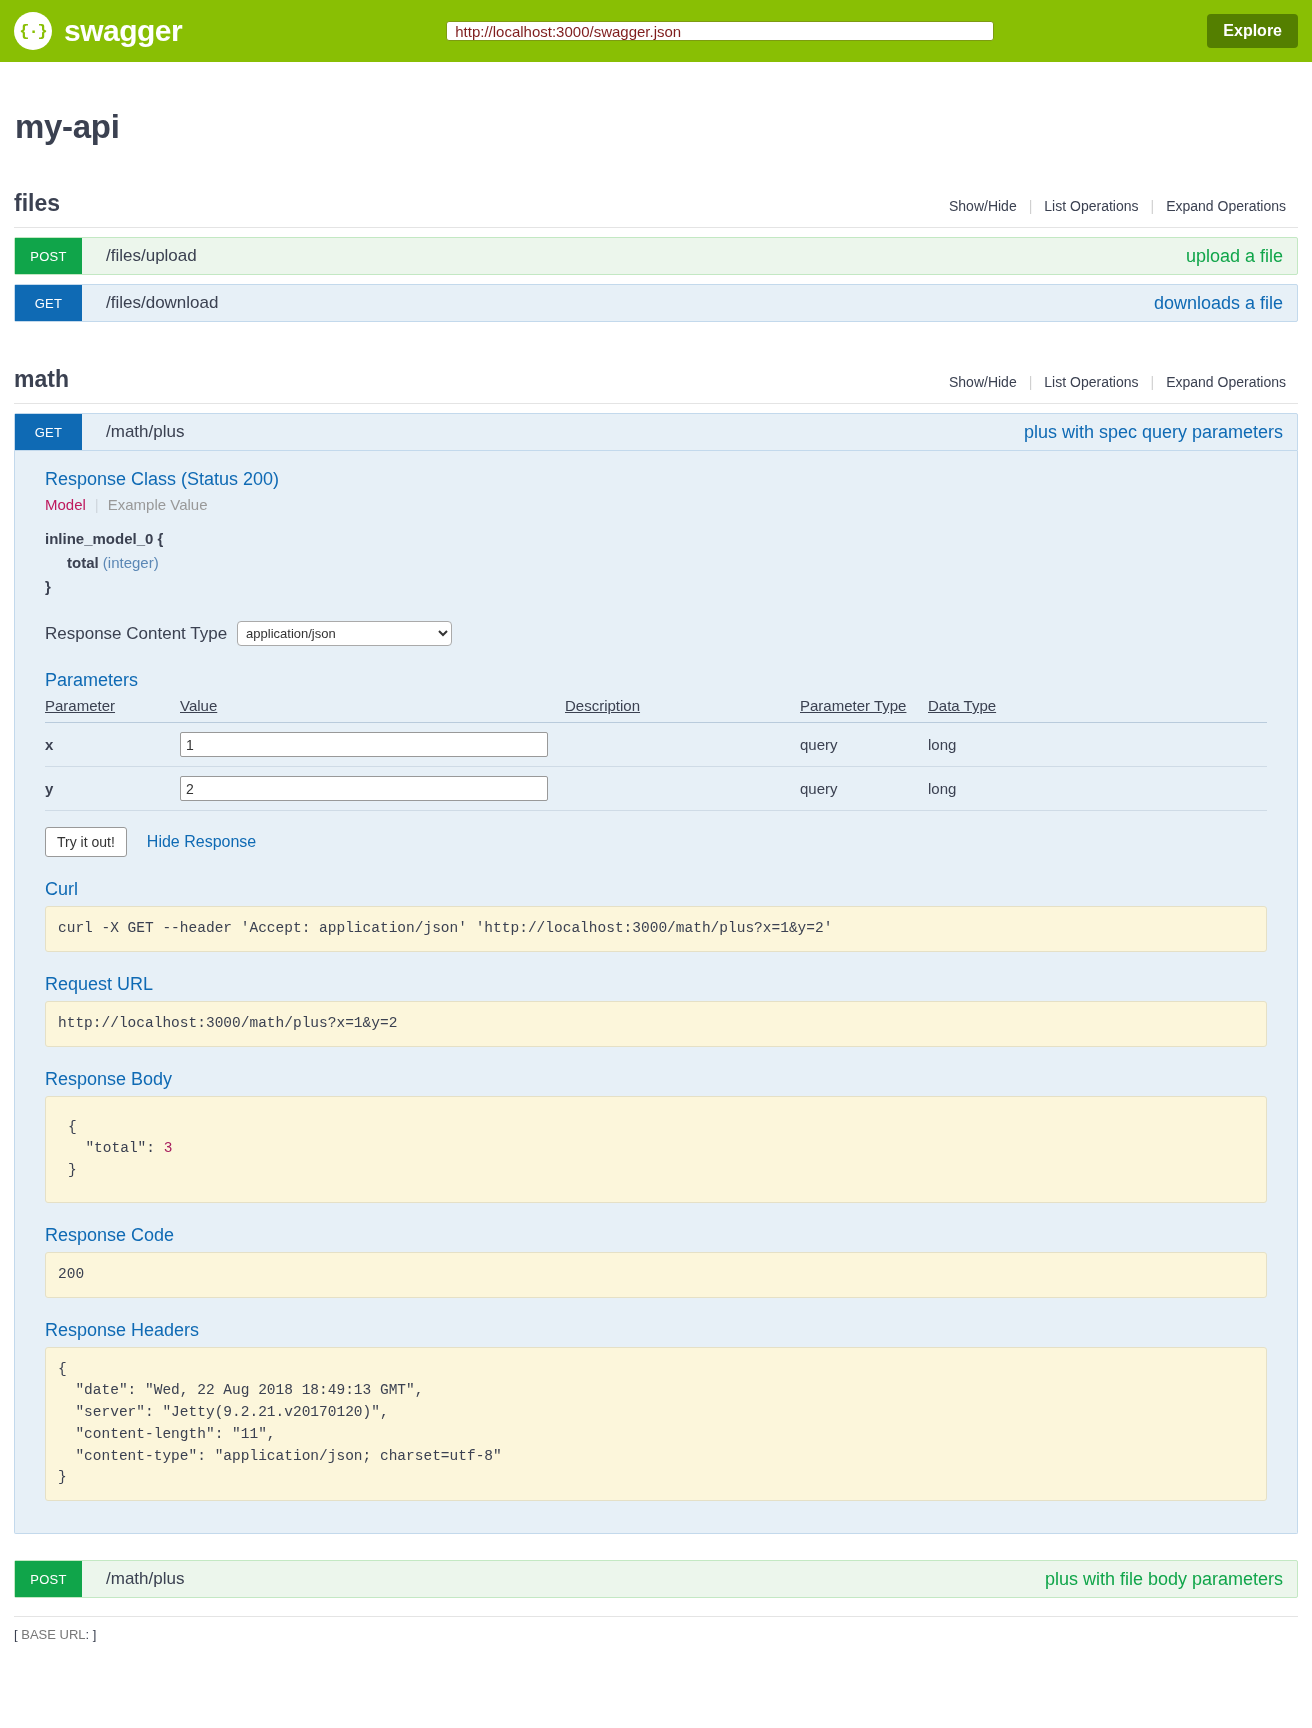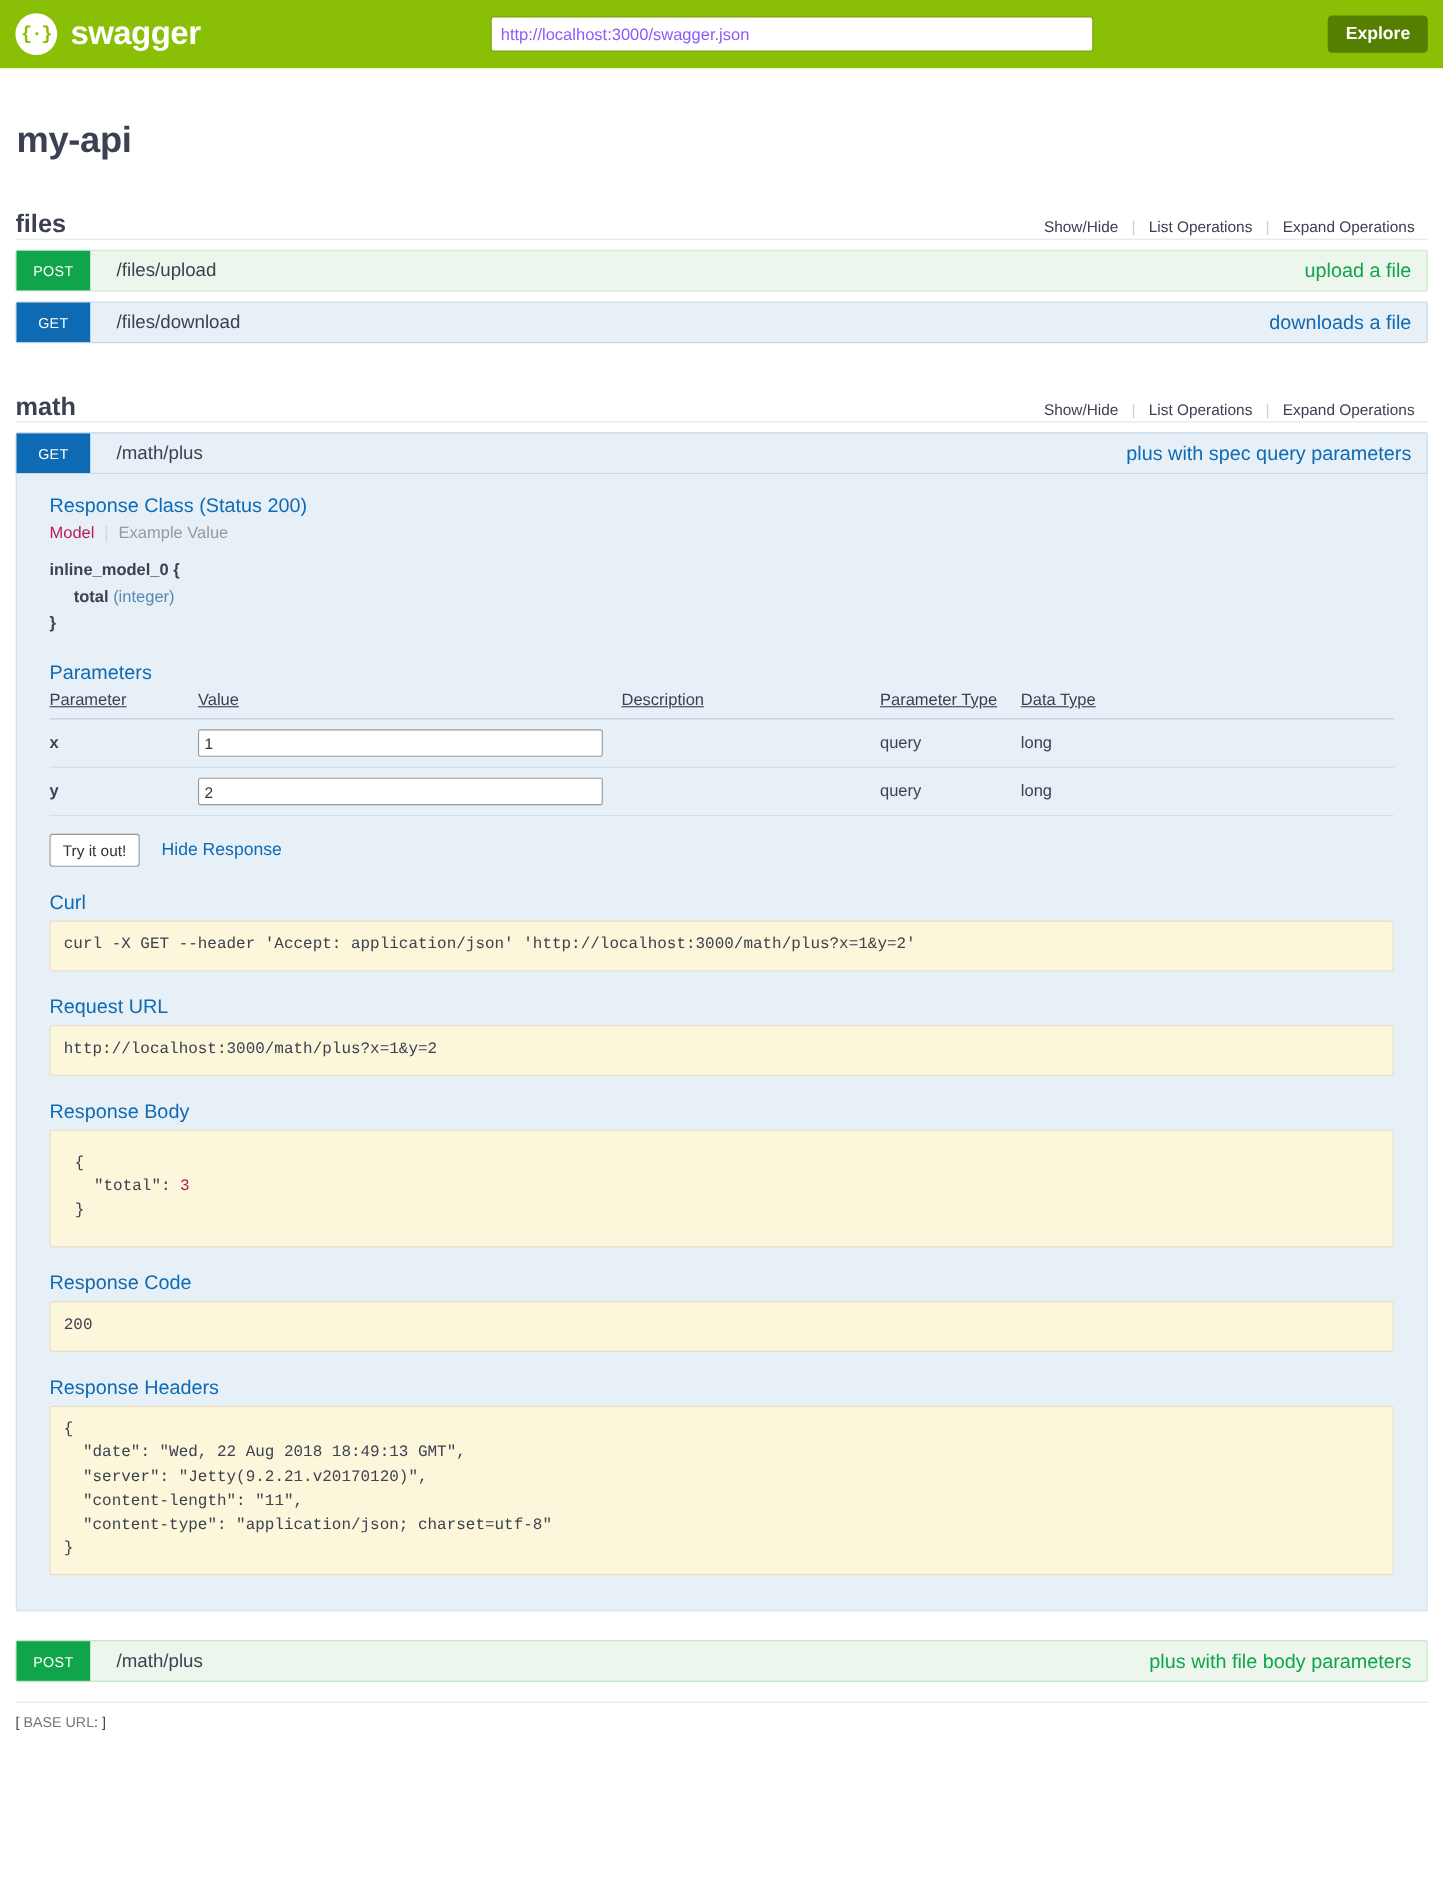--- a/index.html
+++ b/index.html
@@ -40,27 +40,27 @@
   .logo-text {
     color: #ffffff;
     font-size: 30px;
     font-weight: bold;
     letter-spacing: -0.5px;
   }
   .url-field {
     flex: 0 0 auto;
     width: 548px;
     margin-left: 264px;
-    height: 32px;
+    height: 20px;
     border: 1px solid #7d9b12;
     border-radius: 3px;
     padding: 4px 8px;
     font-size: 15px;
     font-family: "Liberation Sans", sans-serif;
-    color: #8b5cf6;
+    color: #7f1d1d;
     background: #fff;
   }
   .explore-btn {
     margin-left: auto;
     background: #547f00;
     color: #ffffff;
     border: none;
     border-radius: 4px;
     font-size: 16px;
     font-weight: bold;
@@ -79,20 +79,21 @@
     margin: 46px 0 0 1px;
     letter-spacing: -0.3px;
   }
   .resource {
     margin-top: 44px;
   }
   .resource-head {
     display: flex;
     align-items: baseline;
     border-bottom: 1px solid #e4e4e4;
+    padding-bottom: 10px;
   }
   .resource-name {
     font-size: 23px;
     font-weight: bold;
     color: #3b4151;
   }
   .resource-options {
     margin-left: auto;
     display: flex;
     align-items: center;
@@ -367,20 +368,26 @@
 
       <div class="model-block">
         <div class="model-name">inline_model_0 {</div>
         <div class="prop">
           <span>total</span>
           <span class="type">(integer)</span>
         </div>
         <div class="model-name">}</div>
       </div>
 
+      <div class="content-type-row">
+        <span class="content-type-label">Response Content Type</span>
+        <select class="content-type">
+          <option>application/json</option>
+        </select>
+      </div>
 
       <h4 class="section">Parameters</h4>
 
       <table class="params">
         <thead>
           <tr>
             <th>Parameter</th>
             <th>Value</th>
             <th>Description</th>
             <th>Parameter Type</th>

